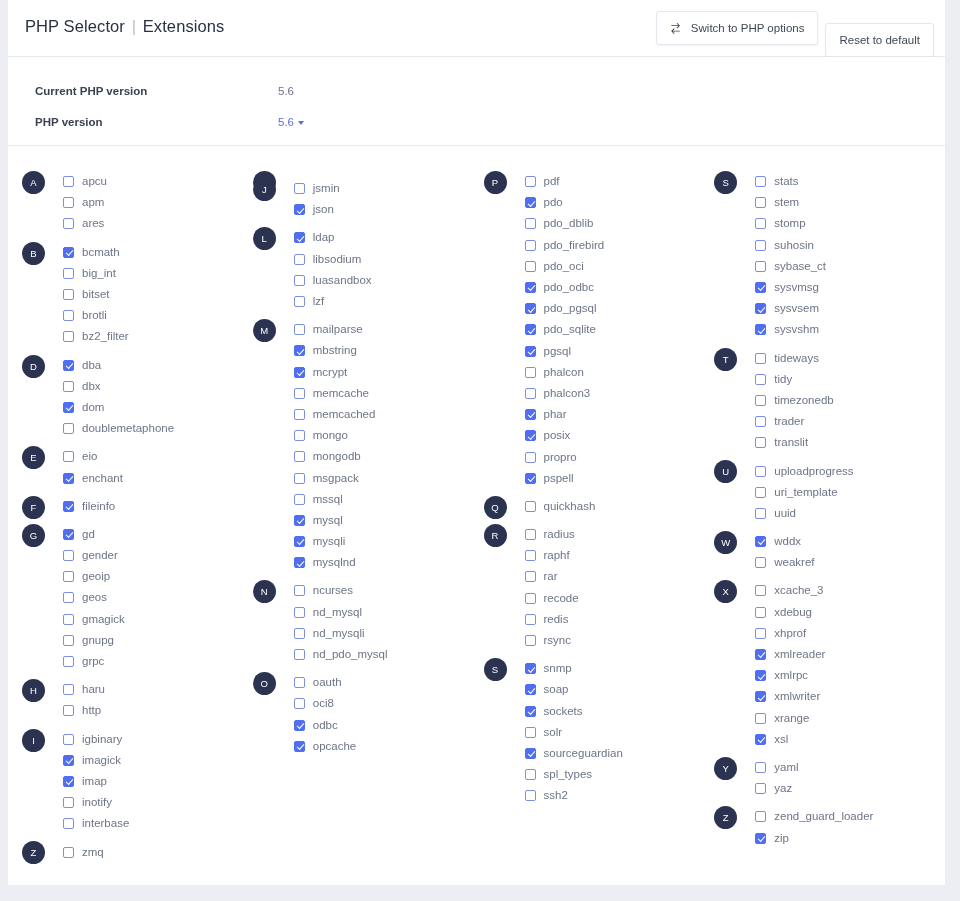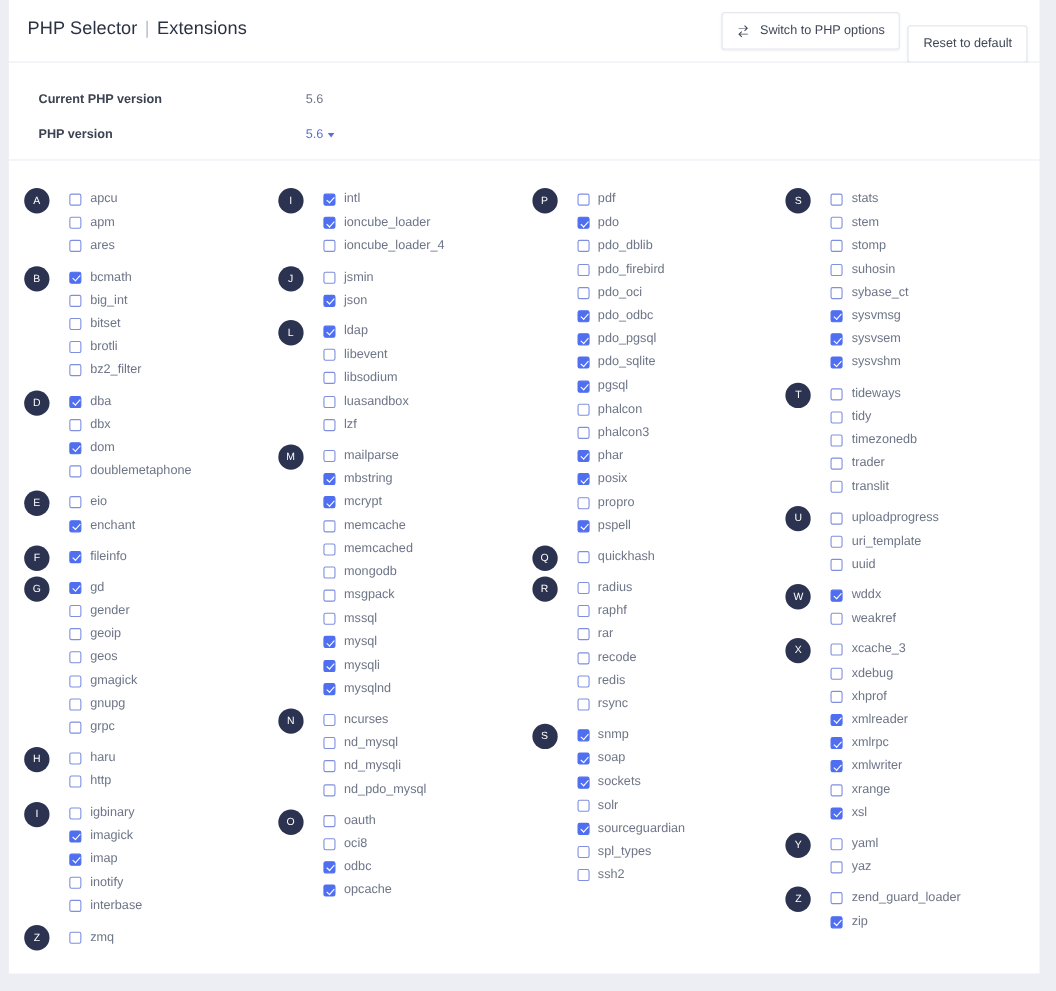--- a/index.html
+++ b/index.html
@@ -366,34 +366,20 @@
               <div class="item">
                 <span class="cbox"></span>
                 <span class="item-label">zmq</span>
               </div>
             </div>
           </div>
         </div>
         <div class="col">
           <div class="group">
             <div class="group-badge">I</div>
-            <div class="items">
-              <div class="item on">
-                <span class="cbox"></span>
-                <span class="item-label">intl</span>
-              </div>
-              <div class="item on">
-                <span class="cbox"></span>
-                <span class="item-label">ioncube_loader</span>
-              </div>
-              <div class="item">
-                <span class="cbox"></span>
-                <span class="item-label">ioncube_loader_4</span>
-              </div>
-            </div>
           </div>
           <div class="group">
             <div class="group-badge">J</div>
             <div class="items">
               <div class="item">
                 <span class="cbox"></span>
                 <span class="item-label">jsmin</span>
               </div>
               <div class="item on">
                 <span class="cbox"></span>
@@ -403,24 +389,20 @@
           </div>
           <div class="group">
             <div class="group-badge">L</div>
             <div class="items">
               <div class="item on">
                 <span class="cbox"></span>
                 <span class="item-label">ldap</span>
               </div>
               <div class="item">
                 <span class="cbox"></span>
-                <span class="item-label">libevent</span>
-              </div>
-              <div class="item">
-                <span class="cbox"></span>
                 <span class="item-label">libsodium</span>
               </div>
               <div class="item">
                 <span class="cbox"></span>
                 <span class="item-label">luasandbox</span>
               </div>
               <div class="item">
                 <span class="cbox"></span>
                 <span class="item-label">lzf</span>
               </div>
@@ -441,20 +423,24 @@
                 <span class="cbox"></span>
                 <span class="item-label">mcrypt</span>
               </div>
               <div class="item">
                 <span class="cbox"></span>
                 <span class="item-label">memcache</span>
               </div>
               <div class="item">
                 <span class="cbox"></span>
                 <span class="item-label">memcached</span>
+              </div>
+              <div class="item">
+                <span class="cbox"></span>
+                <span class="item-label">mongo</span>
               </div>
               <div class="item">
                 <span class="cbox"></span>
                 <span class="item-label">mongodb</span>
               </div>
               <div class="item">
                 <span class="cbox"></span>
                 <span class="item-label">msgpack</span>
               </div>
               <div class="item">

